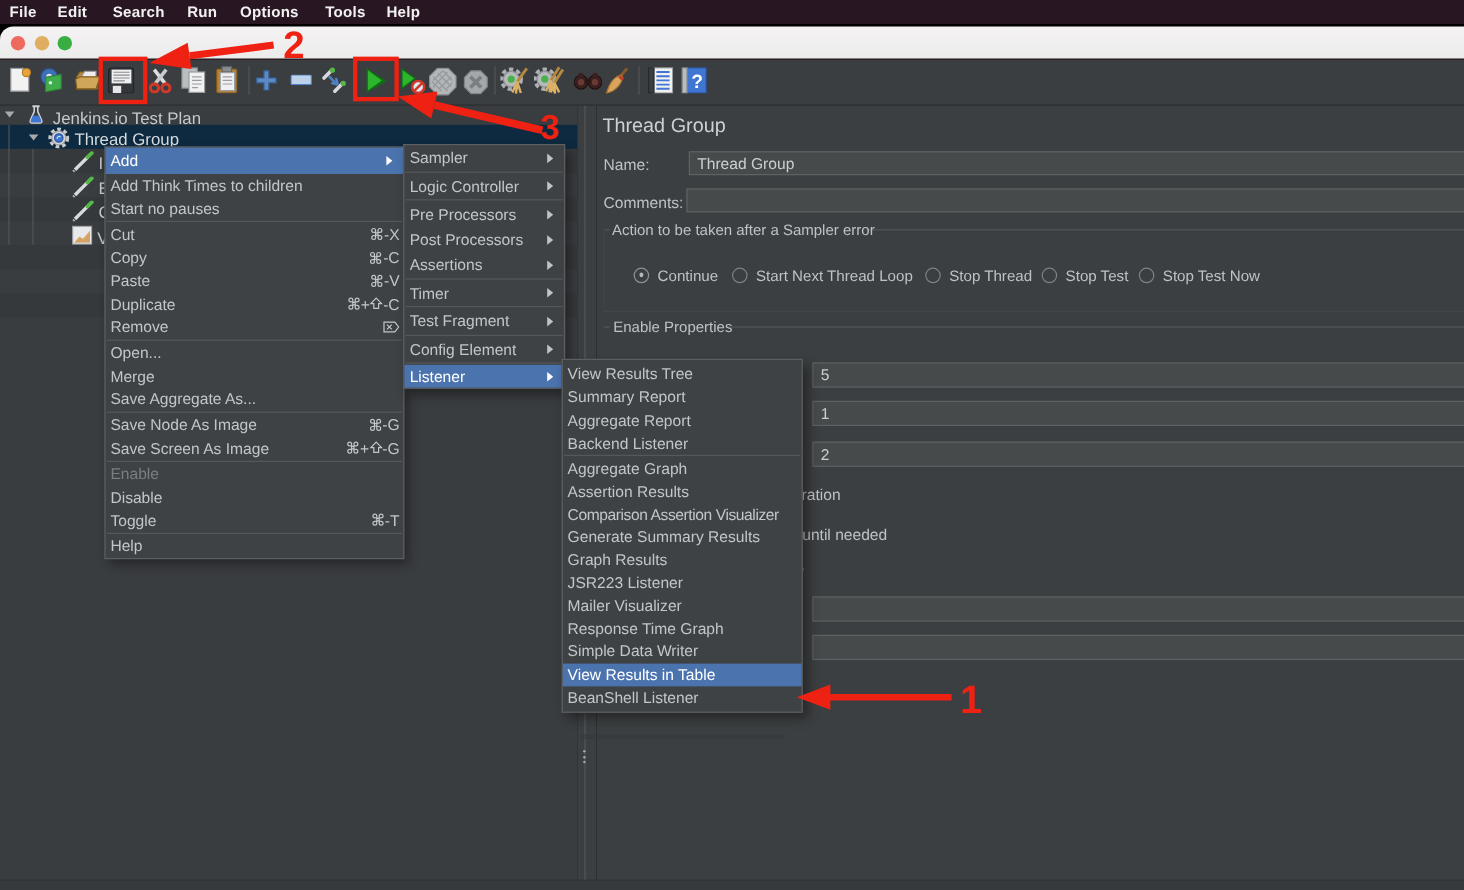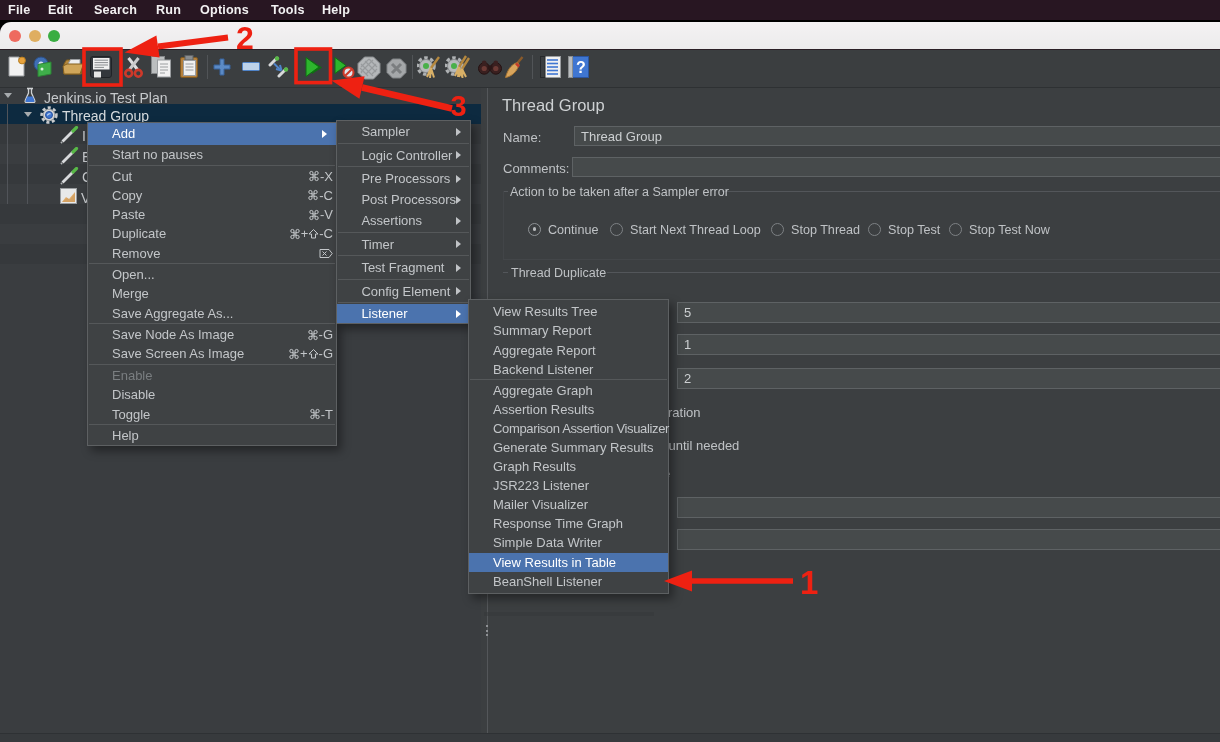--- a/index.html
+++ b/index.html
@@ -22,21 +22,21 @@
   #tree{position:absolute;left:0;top:88px;width:481px;height:654px;background:#3a3d40;}
   #divzone{position:absolute;left:481px;top:88px;width:16px;height:654px;background:#3c3f41;}
   #divline{position:absolute;left:487px;top:88px;width:1px;height:654px;background:#54575a;}
   #panel{position:absolute;left:497px;top:88px;width:723px;height:654px;background:#3c3f41;}
   .ttext{position:absolute;font-size:14px;color:#c6c9cc;white-space:nowrap;}
   .tri-d{width:0;height:0;border-left:4.5px solid transparent;border-right:4.5px solid transparent;
          border-top:5.5px solid #a7abae;position:absolute;}
   
   .menu{position:absolute;background:#3f4244;border:1px solid #5d6062;box-sizing:border-box;
         box-shadow:4px 5px 9px rgba(0,0,0,0.4);z-index:20;}
-  .mi{position:relative;font-size:13px;color:#c3c6c9;padding-left:24px;display:flex;align-items:center;white-space:nowrap;overflow:visible;}
+  .mi{position:relative;font-size:13px;color:#c3c6c9;padding-left:4px;display:flex;align-items:center;white-space:nowrap;overflow:visible;}
   .mi .sc{position:absolute;right:3px;display:flex;align-items:center;color:#c3c6c9;}
   .msep{height:1px;background:#55585a;margin:0.75px 1px;}
   .hl{background:#4b73ae;color:#fff;}
   .arr{width:0;height:0;border-top:4px solid transparent;border-bottom:4px solid transparent;
        border-left:5px solid #c0c3c6;position:absolute;right:9px;}
   .hl .arr{border-left-color:#fff;}
   
   .plabel{position:absolute;font-size:13px;color:#bfc2c5;white-space:nowrap;}
   .rlabel{position:absolute;font-size:12.6px;color:#bfc2c5;white-space:nowrap;}
   .pfield{position:absolute;background:#464a4b;border:1px solid #5e6264;box-sizing:border-box;
@@ -265,36 +265,37 @@
   <div class="radio" style="left:610px;top:222.5px"></div>
   <div class="rlabel" style="left:630px;top:223px">Start Next Thread Loop</div>
   <div class="radio" style="left:770.5px;top:222.5px"></div>
   <div class="rlabel" style="left:791px;top:223px">Stop Thread</div>
   <div class="radio" style="left:868px;top:222.5px"></div>
   <div class="rlabel" style="left:888px;top:223px">Stop Test</div>
   <div class="radio" style="left:949px;top:222.5px"></div>
   <div class="rlabel" style="left:969px;top:223px">Stop Test Now</div>
   <div class="gline" style="left:503px;top:272px;width:5px"></div>
   <div class="gline" style="left:607px;top:272px;width:613px"></div>
-  <div class="plabel" style="left:511px;top:265.5px;font-size:12.5px">Thread Duplicate</div>
+  <div class="plabel" style="left:511px;top:265.5px;font-size:12.5px">Enable Properties</div>
   <div class="pfield" style="left:677px;top:302px;width:547px;height:21px">5</div>
   <div class="pfield" style="left:677px;top:334px;width:547px;height:21px">1</div>
   <div class="pfield" style="left:677px;top:368px;width:547px;height:21px">2</div>
   <div class="plabel" style="left:668px;top:405px">ration</div>
   <div class="plabel" style="left:668.5px;top:438px">until needed</div>
   <div class="plabel" style="left:663px;top:466px">e</div>
   <div class="pfield" style="left:677px;top:497px;width:547px;height:21px"></div>
   <div class="pfield" style="left:677px;top:529px;width:547px;height:21px"></div>
   <div class="abs" style="left:0;top:733px;width:1220px;height:1px;background:#2e3134;z-index:5"></div>
   <div class="abs" style="left:0;top:734px;width:1220px;height:8px;background:#373a3d;z-index:5"></div>
 
   <div class="abs" style="left:484px;top:612px;width:170px;height:4px;background:#35383b;opacity:0.55;z-index:4"></div>
 
   <div class="menu" style="left:87px;top:121.5px;width:250px">
     <div class="mi hl" style="height:22.5px">Add<span class="arr"></span></div>
+    <div class="mi" style="height:19.2px">Add Think Times to children</div>
     <div class="mi" style="height:19.2px">Start no pauses</div>
     <div class="msep"></div>
     <div class="mi" style="height:19.2px">Cut<span class="sc"><svg width="12" height="12" viewBox="0 0 12 12">
             <path d="M5 5 h2 v2 h-2 z M5 5 V3 a1.6 1.6 0 1 0 -1.6 1.6 H5 M7 5 V3 a1.6 1.6 0 1 1 1.6 1.6 H7 M5 7 v2 a1.6 1.6 0 1 1 -1.6 -1.6 H5 M7 7 v2 a1.6 1.6 0 1 0 1.6 -1.6 H7" fill="none" stroke="#c3c6c9" stroke-width="1"></path>
           </svg>-X</span></div>
     <div class="mi" style="height:19.2px">Copy<span class="sc"><svg width="12" height="12" viewBox="0 0 12 12">
             <path d="M5 5 h2 v2 h-2 z M5 5 V3 a1.6 1.6 0 1 0 -1.6 1.6 H5 M7 5 V3 a1.6 1.6 0 1 1 1.6 1.6 H7 M5 7 v2 a1.6 1.6 0 1 1 -1.6 -1.6 H5 M7 7 v2 a1.6 1.6 0 1 0 1.6 -1.6 H7" fill="none" stroke="#c3c6c9" stroke-width="1"></path>
           </svg>-C</span></div>
     <div class="mi" style="height:19.2px">Paste<span class="sc"><svg width="12" height="12" viewBox="0 0 12 12">
             <path d="M5 5 h2 v2 h-2 z M5 5 V3 a1.6 1.6 0 1 0 -1.6 1.6 H5 M7 5 V3 a1.6 1.6 0 1 1 1.6 1.6 H7 M5 7 v2 a1.6 1.6 0 1 1 -1.6 -1.6 H5 M7 7 v2 a1.6 1.6 0 1 0 1.6 -1.6 H7" fill="none" stroke="#c3c6c9" stroke-width="1"></path>

